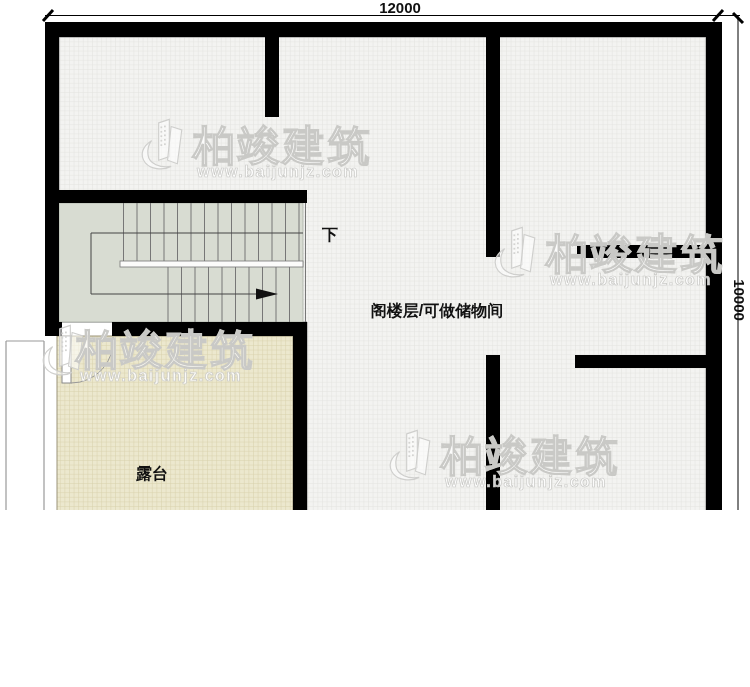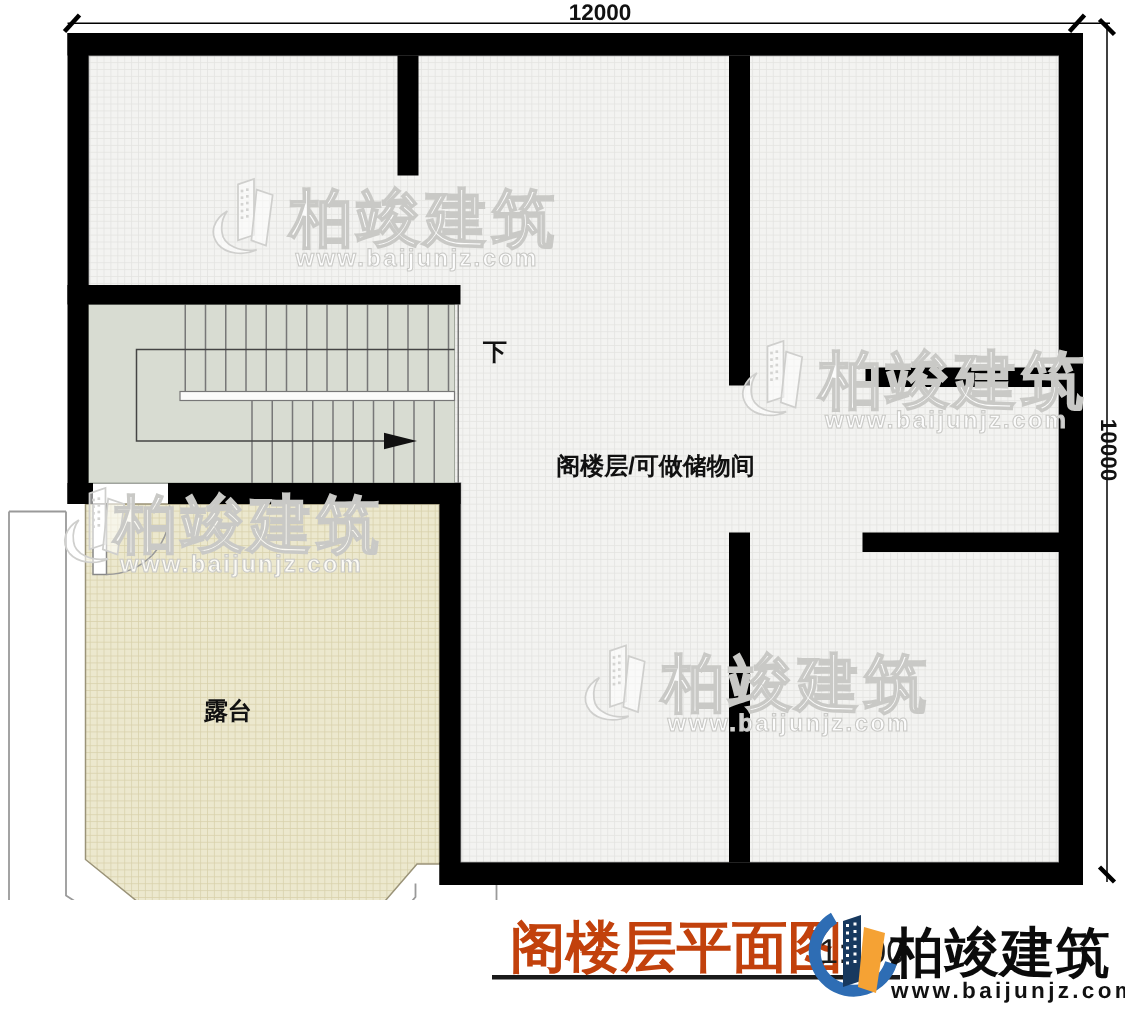--- a/index.html
+++ b/index.html
@@ -1,16 +1,16 @@
 <!DOCTYPE html>
 <html><head>
 <meta charset="utf-8">
 <style>
   html,body{margin:0;padding:0;background:#ffffff;}
-  .stage{position:relative;width:750px;height:687px;background:#fff;overflow:hidden;
+  .stage{position:relative;width:750px;height:510px;background:#fff;overflow:hidden;
          font-family:"Liberation Sans",sans-serif;}
   .plan{position:absolute;left:0;top:0;}
   .dimtext{font-size:15px;font-weight:bold;fill:#111;}
   .roomlabel{font-size:16px;font-weight:bold;fill:#111;}
   .wm-big{font-size:42px;font-weight:bold;letter-spacing:3px;
           fill:rgba(255,255,255,0.78);stroke:#c9c9c6;stroke-width:1px;}
   .wm-url{font-size:16px;font-weight:bold;letter-spacing:1.5px;
           fill:rgba(255,255,255,0.82);stroke:#c9c9c6;stroke-width:0.7px;}
   .titleblock div{position:absolute;white-space:nowrap;}
   .title{left:328px;top:607px;font-size:37px;font-weight:bold;color:#c2410c;margin-left:12px;}

